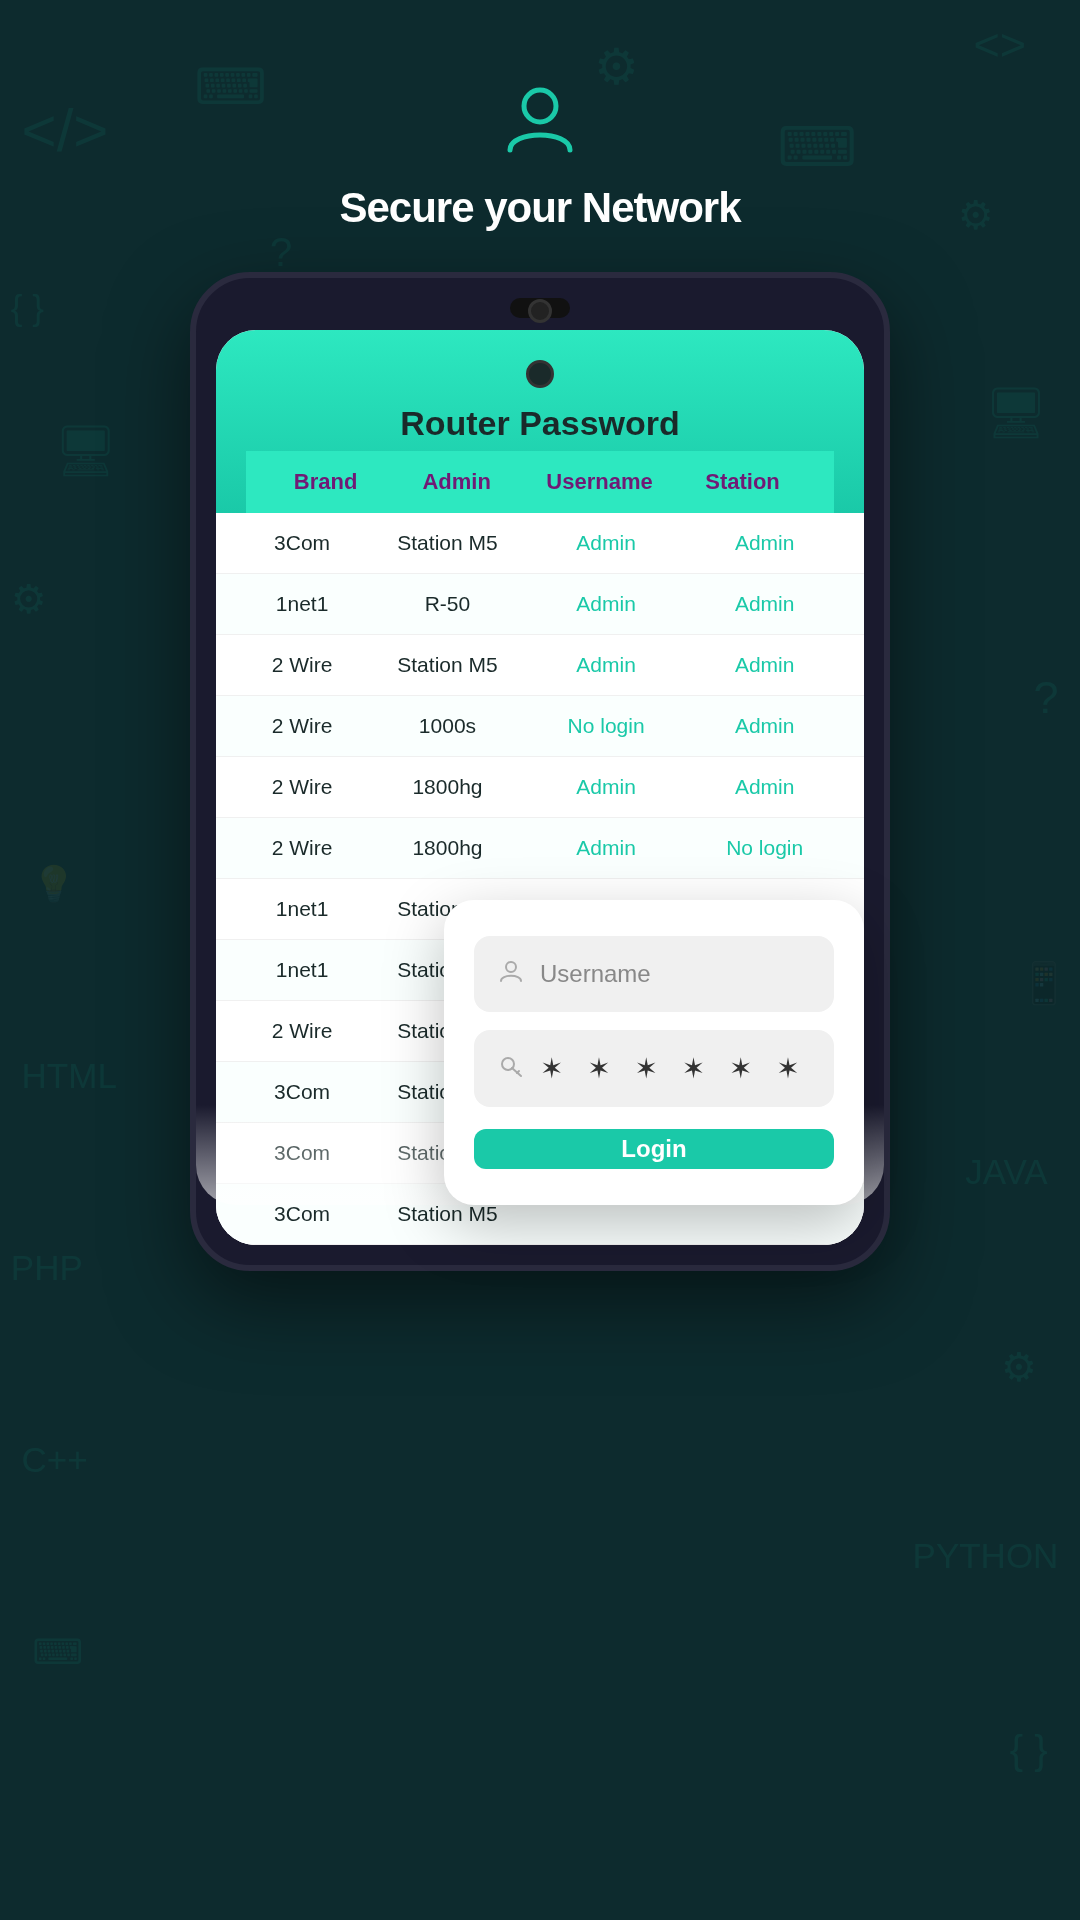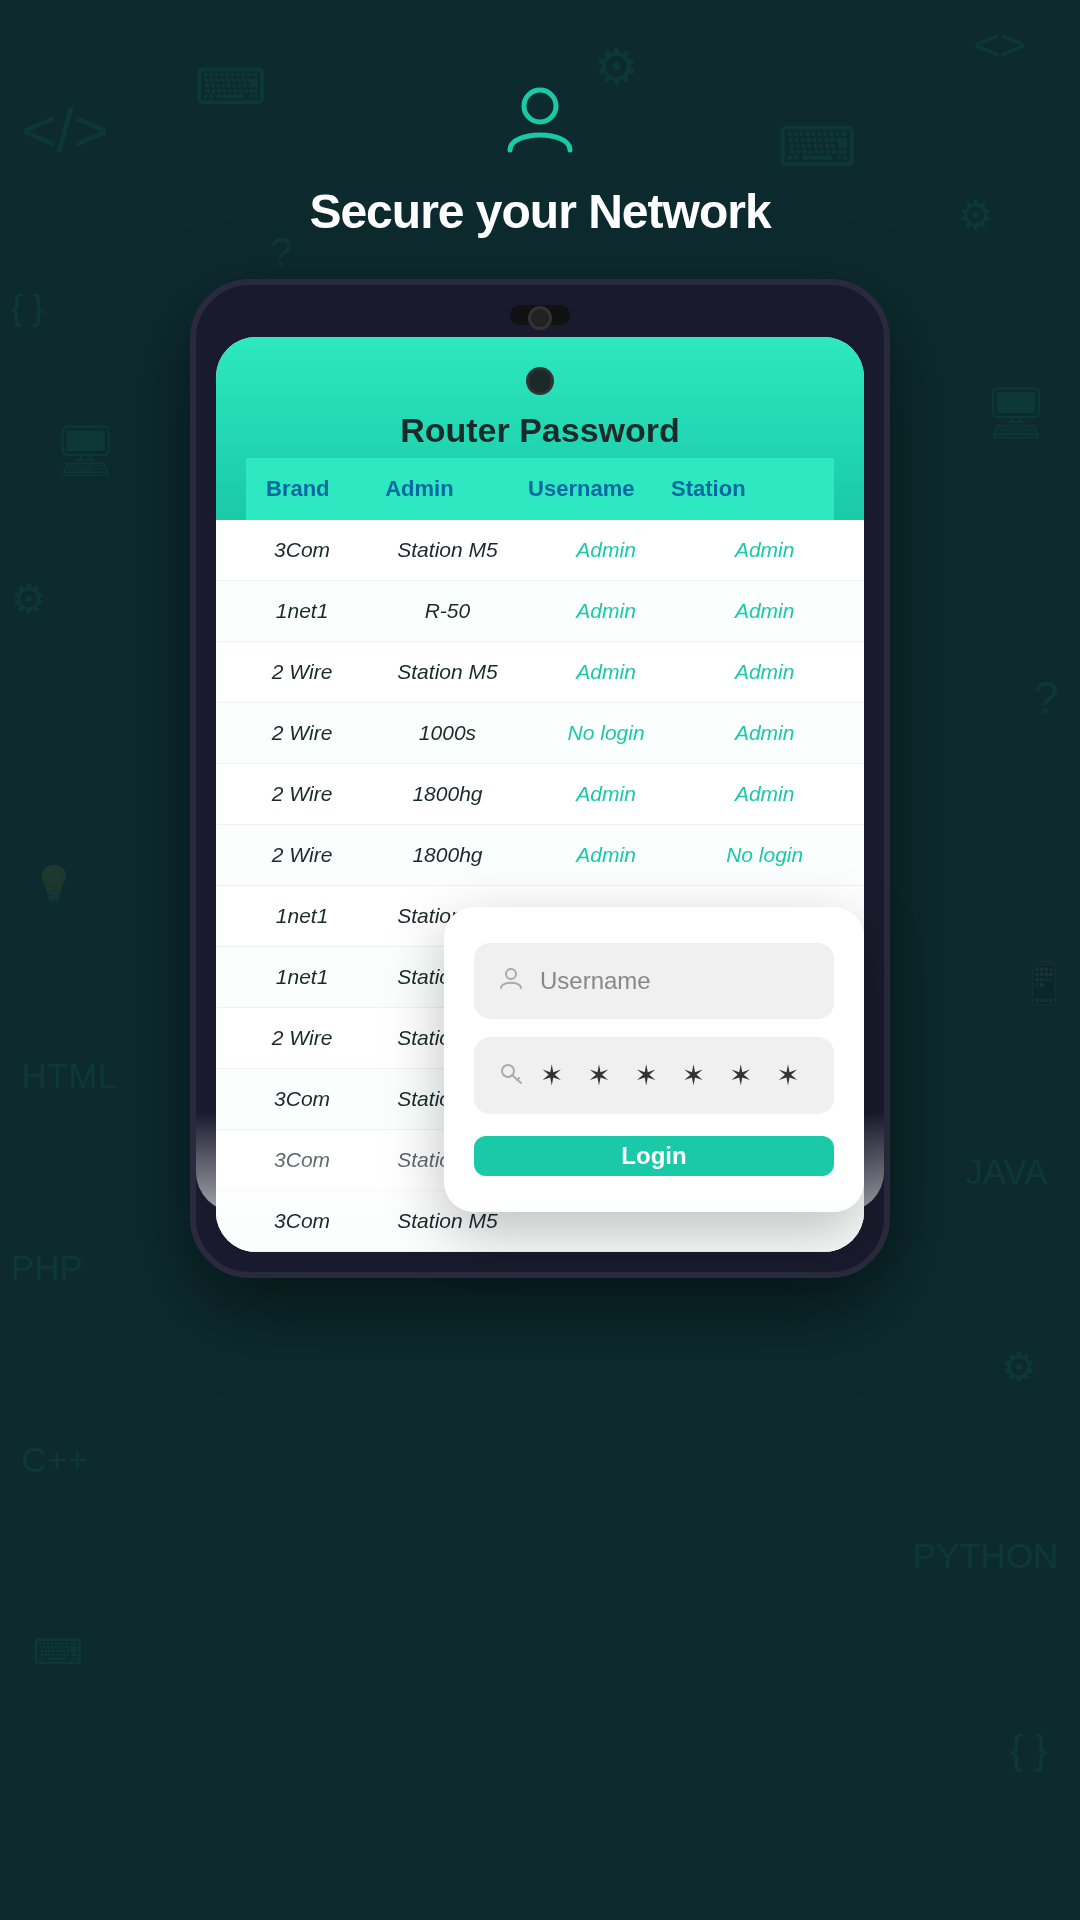--- a/index.html
+++ b/index.html
@@ -32,21 +32,21 @@
       padding-bottom: 40px;
     }
 
     .user-icon {
       width: 80px;
       height: 80px;
       margin-bottom: 24px;
     }
 
     .hero-title {
-      font-size: 48px;
+      font-size: 42px;
       font-weight: 800;
       color: #ffffff;
       text-align: right;
       letter-spacing: -1px;
     }
 
     
     .phone-container {
       position: relative;
       z-index: 2;
@@ -118,27 +118,26 @@
       background: #2de8c0;
       display: grid;
       grid-template-columns: 1fr 1.2fr 1.2fr 1.2fr;
       padding: 18px 20px;
       margin-top: 8px;
     }
 
     .table-header span {
       font-size: 22px;
       font-weight: 700;
-      color: #0369a1;
-      text-align: left;
+      color: #701a75;
+      text-align: center;
     }
 
     .table-body {
       background: #fff;
-      font-style: italic;
     }
 
     .table-row {
       display: grid;
       grid-template-columns: 1fr 1.2fr 1.2fr 1.2fr;
       padding: 18px 20px;
       border-bottom: 1px solid #f0f0f0;
       align-items: center;
     }
 

